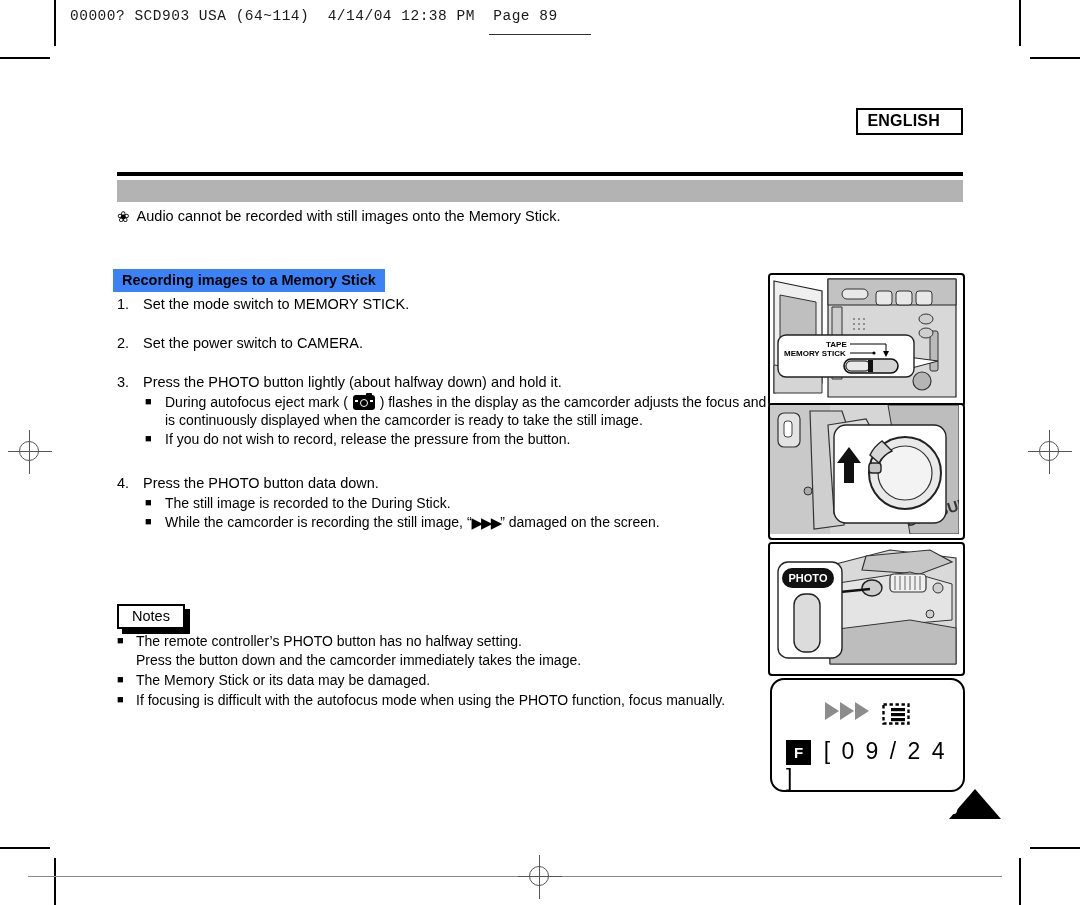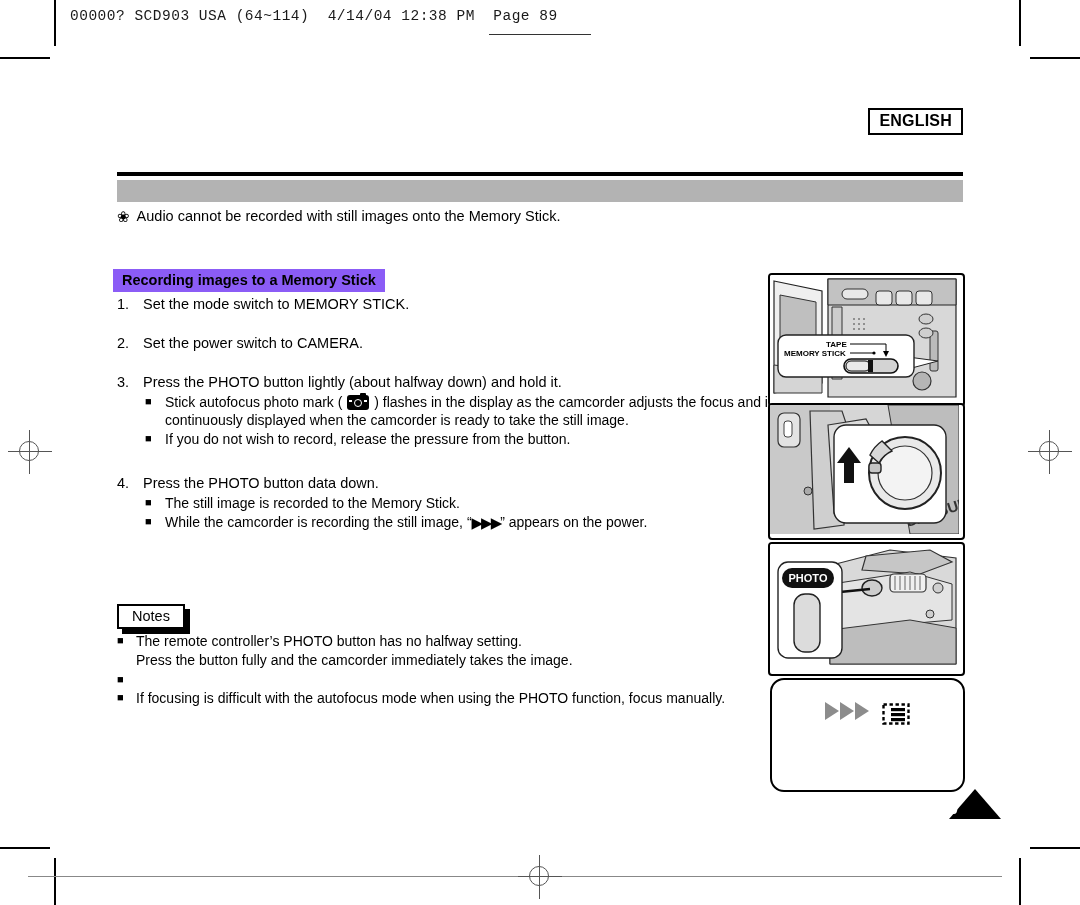--- a/index.html
+++ b/index.html
@@ -32,21 +32,21 @@
   }
   .slugbar{position:absolute;left:0;top:0;width:2px;height:46px;background:#000;}
   .slugrule{position:absolute;height:1px;background:#333;}
 
   
   .content{position:absolute;left:0;top:0;width:1080px;height:905px;}
 
   .english-badge{
     position:absolute;right:117px;top:108px;
     border:2px solid #000;background:#fff;
-    padding:2px 9px 3px 9px;
+    padding:2px 21px 3px 9px;
     font-size:16px;font-weight:bold;letter-spacing:.2px;
     line-height:1.15;
   }
 
   .page-title{
     position:absolute;left:117px;top:136px;
     font-size:25px;font-weight:bold;letter-spacing:-.2px;
   }
   .title-rule{
     position:absolute;left:117px;top:172px;width:846px;height:4px;background:#000;
@@ -65,21 +65,21 @@
 
   .audio-note{
     position:absolute;left:117px;top:208px;
     font-size:14.5px;display:flex;align-items:flex-start;gap:7px;
   }
   .clover{font-size:15px;line-height:1;position:relative;top:1px;}
 
   
   .chip{
     position:absolute;left:113px;top:269px;
-    background:#8b5cf6;padding:3px 9px 4px 9px;
+    background:#3b82f6;padding:3px 9px 4px 9px;
     font-size:14.5px;font-weight:bold;
   }
 
   .steps{position:absolute;left:117px;top:296px;width:660px;}
   .step{display:flex;font-size:14.5px;margin-bottom:0;}
   .step-num{width:26px;flex:0 0 26px;}
   .step-txt{flex:1;}
   .gap{height:23px;}
 
   .sublist{margin:3px 0 0 0;padding:0;list-style:none;}
@@ -225,63 +225,64 @@
       </div>
       <div class="gap"></div>
 
       <div class="step">
         <div class="step-num">3.</div>
         <div class="step-txt">Press the PHOTO button lightly (about halfway down) and hold it.</div>
       </div>
       <ul class="sublist">
         <li class="subitem">
           <span class="sqbullet">■</span>
-          <span class="subtext"><span>Stick autofocus photo mark ( </span><span class="cam-icon"><span class="top"></span><span class="bumpL"></span><span class="bumpR"></span><span class="lens"></span></span><span> ) flashes in the display as the camcorder adjusts the focus and is continuously displayed when the camcorder is ready to take the still image.</span></span>
+          <span class="subtext"><span>During autofocus eject mark ( </span><span class="cam-icon"><span class="top"></span><span class="bumpL"></span><span class="bumpR"></span><span class="lens"></span></span><span> ) flashes in the display as the camcorder adjusts the focus and is continuously displayed when the camcorder is ready to take the still image.</span></span>
         </li>
         <li class="subitem">
           <span class="sqbullet">■</span>
           <span class="subtext">If you do not wish to record, release the pressure from the button.</span>
         </li>
       </ul>
 
       <div class="gap" style="height:27px;"></div>
 
       <div class="step">
         <div class="step-num">4.</div>
         <div class="step-txt">Press the PHOTO button data down.</div>
       </div>
       <ul class="sublist">
         <li class="subitem">
           <span class="sqbullet">■</span>
-          <span class="subtext">The still image is recorded to the Memory Stick.</span>
+          <span class="subtext">The still image is recorded to the During Stick.</span>
         </li>
         <li class="subitem">
           <span class="sqbullet">■</span>
-          <span class="subtext"><span>While the camcorder is recording the still image, “</span><span class="ff-glyph">▶▶▶</span><span>” appears on the power.</span></span>
+          <span class="subtext"><span>While the camcorder is recording the still image, “</span><span class="ff-glyph">▶▶▶</span><span>” damaged on the screen.</span></span>
         </li>
       </ul>
 
     </div>
 
     <div class="notes-chip-wrap">
       <div class="notes-chip-shadow"></div>
       <div class="notes-chip">Notes</div>
     </div>
 
     <div class="notes-list">
       <div class="note">
         <span class="sqbullet">■</span>
         <span class="subtext">
           <span style="display:block">The remote controller’s PHOTO button has no halfway setting.</span>
-          <span style="display:block">Press the button fully and the camcorder immediately takes the image.</span>
+          <span style="display:block">Press the button down and the camcorder immediately takes the image.</span>
         </span>
       </div>
       <div class="note">
         <span class="sqbullet">■</span>
         <span class="subtext">
+          <span style="display:block">The Memory Stick or its data may be damaged.</span>
         </span>
       </div>
       <div class="note">
         <span class="sqbullet">■</span>
         <span class="subtext">If focusing is difficult with the autofocus mode when using the PHOTO function, focus manually.</span>
       </div>
     </div>
 
     <div class="fig fig1">
       <svg width="189" height="126" viewBox="0 0 189 126">
@@ -397,20 +398,24 @@
         <span class="lcd-tri"></span><span class="lcd-tri"></span><span class="lcd-tri"></span>
         <span class="card-icon">
           <svg width="28" height="22" viewBox="0 0 28 22">
             <rect x="1.5" y="1.5" width="25" height="19" fill="none" stroke="#000" stroke-width="2.4" stroke-dasharray="3.4 2.6"></rect>
             <rect x="9" y="5" width="14" height="3.2" fill="#000"></rect>
             <rect x="9" y="10" width="14" height="3.2" fill="#000"></rect>
             <rect x="9" y="15" width="14" height="3.2" fill="#000"></rect>
           </svg>
         </span>
       </div>
+      <div style="position:absolute;left:14px;top:58px;">
+        <span class="lcd-f">F</span>
+        <span class="lcd-count">[ 0 9 / 2 4 ]</span>
+      </div>
     </div>
 
     <div class="pagenum">
       <div class="tri"></div>
       <div class="num">89</div>
     </div>
 
   </div>
 </div>
 

